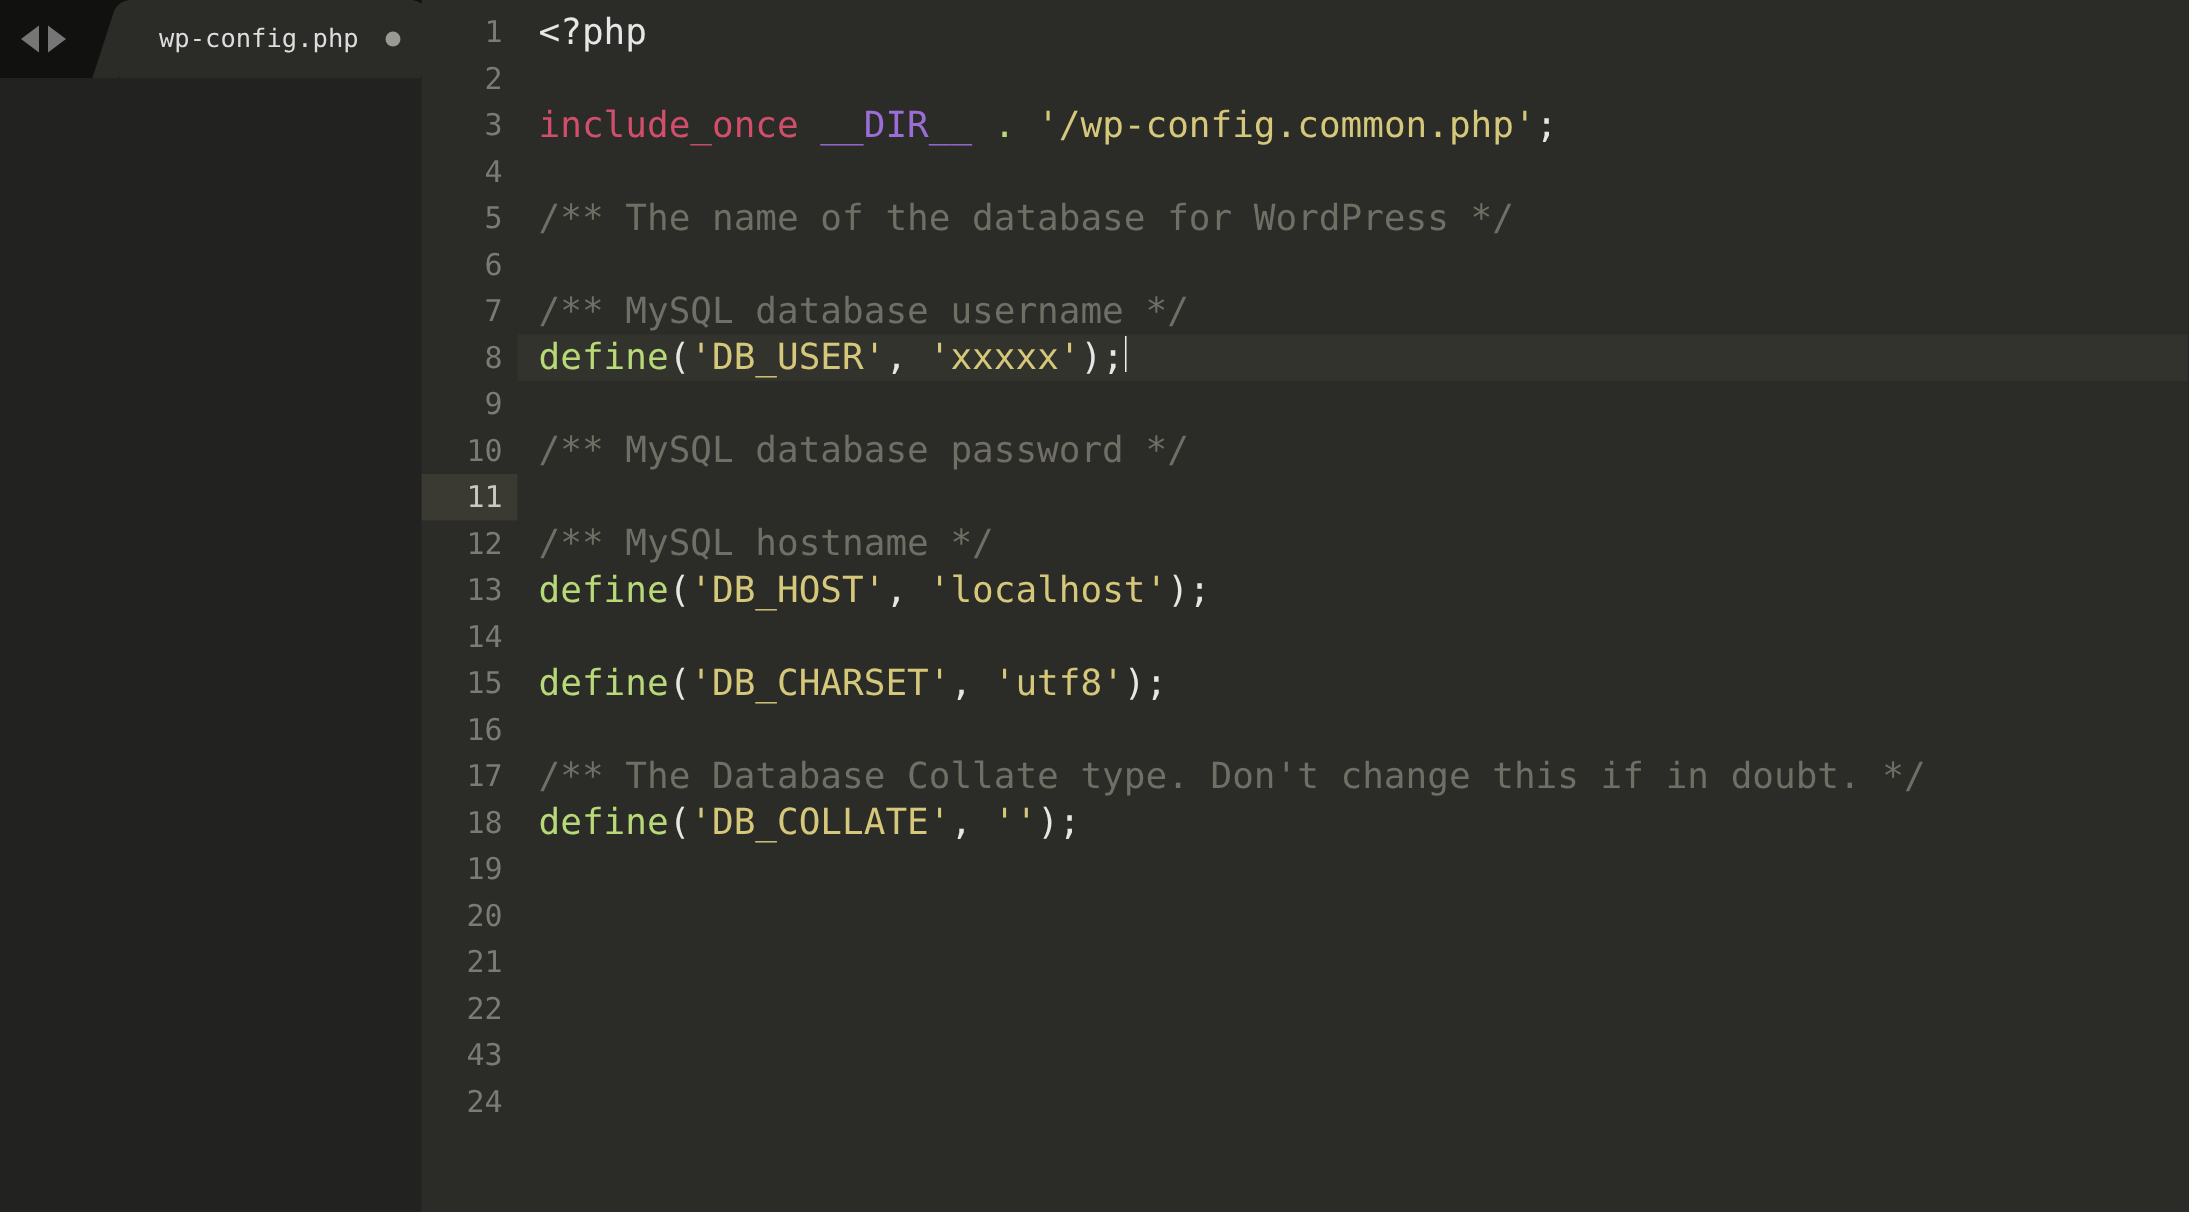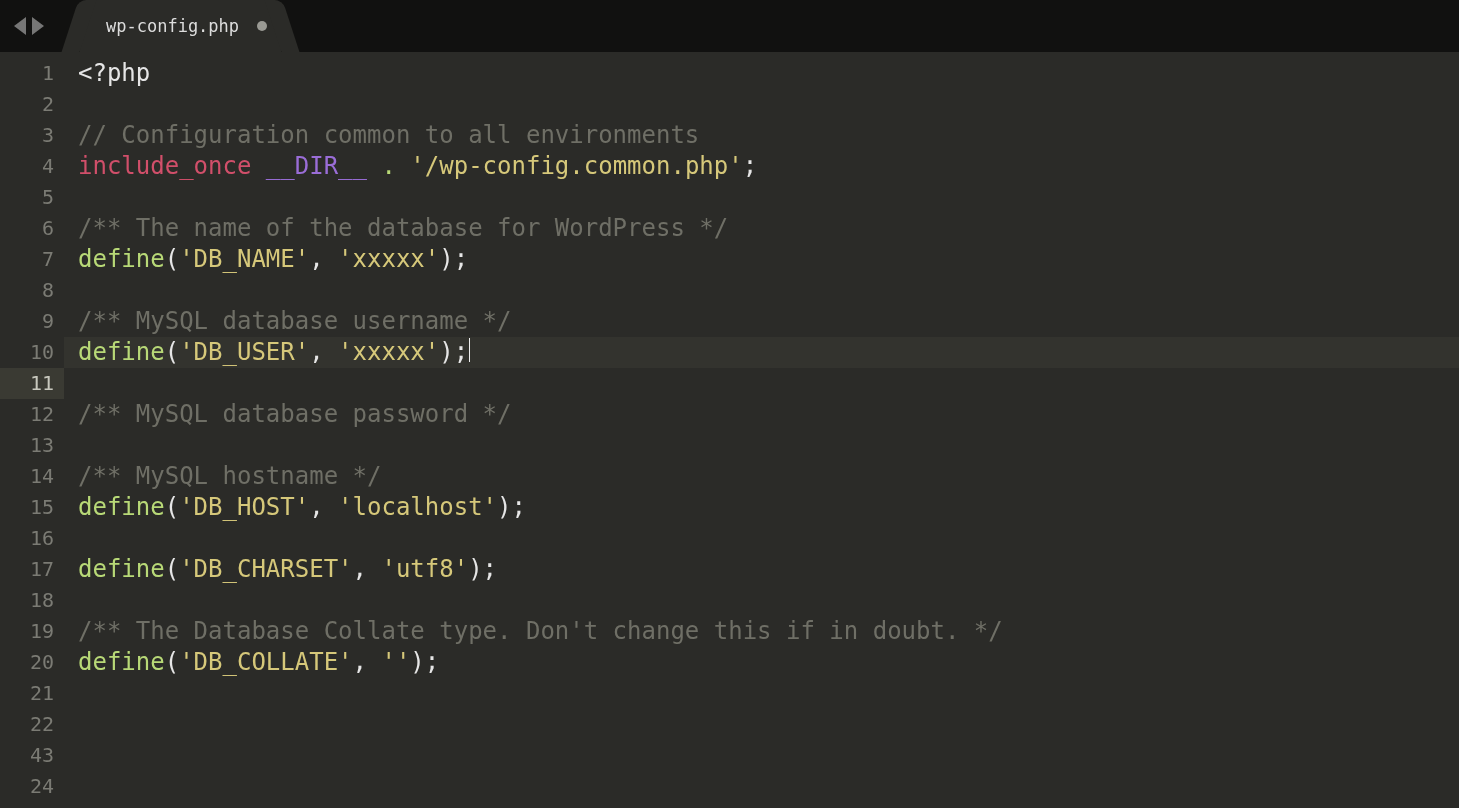--- a/index.html
+++ b/index.html
@@ -7,21 +7,21 @@
     padding: 0;
     height: 100%;
     background: #222220;
     font-family: "Consolas", "Menlo", "DejaVu Sans Mono", monospace;
     font-size: 20px;
     color: #ccc;
     overflow: hidden;
   }
   .window {
     display: flex;
-    flex-direction: column;
+    flex-direction: row;
     height: 808px;
     width: 1459px;
     box-sizing: border-box;
   }
   .tabbar {
     height: 52px;
     display: flex;
     align-items: center;
     background: #111110;
     position: relative;
@@ -189,25 +189,23 @@
       <div class="line">20</div>
       <div class="line">21</div>
       <div class="line">22</div>
       <div class="line">43</div>
       <div class="line">24</div>
     </div>
 
     <div class="code">
       <div class="line"><span class="c-tag">&lt;?php</span></div>
       <div class="line"></div>
-      <div class="line"><span class="c-comm">// Configuration common to all environments</span></div>
       <div class="line"><span class="c-inc">include_once</span> <span class="c-dir">__DIR__</span><span class="c-op"> . </span><span class="c-str">'/wp-config.common.php'</span><span class="c-punc">;</span></div>
       <div class="line"></div>
       <div class="line"><span class="c-comm">/** The name of the database for WordPress */</span></div>
-      <div class="line"><span class="c-kw">define</span><span class="c-punc">(</span><span class="c-str">'DB_NAME'</span><span class="c-punc">, </span><span class="c-str">'xxxxx'</span><span class="c-punc">);</span></div>
       <div class="line"></div>
       <div class="line"><span class="c-comm">/** MySQL database username */</span></div>
       <div class="line active"><span class="c-kw">define</span><span class="c-punc">(</span><span class="c-str">'DB_USER'</span><span class="c-punc">, </span><span class="c-str">'xxxxx'</span><span class="c-punc">);</span><span class="cursor"></span></div>
       <div class="line"></div>
       <div class="line"><span class="c-comm">/** MySQL database password */</span></div>
       <div class="line"></div>
       <div class="line"><span class="c-comm">/** MySQL hostname */</span></div>
       <div class="line"><span class="c-kw">define</span><span class="c-punc">(</span><span class="c-str">'DB_HOST'</span><span class="c-punc">, </span><span class="c-str">'localhost'</span><span class="c-punc">);</span></div>
       <div class="line"></div>
       <div class="line"><span class="c-kw">define</span><span class="c-punc">(</span><span class="c-str">'DB_CHARSET'</span><span class="c-punc">, </span><span class="c-str">'utf8'</span><span class="c-punc">);</span></div>

